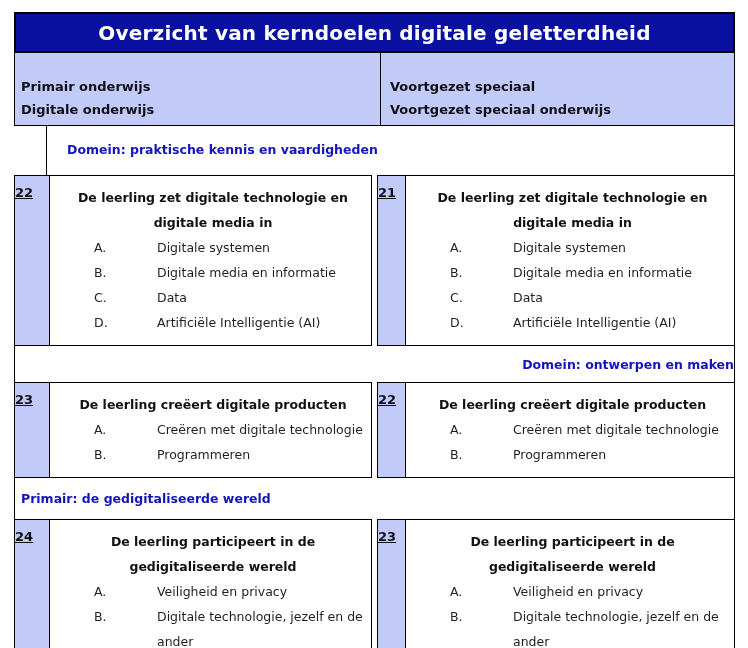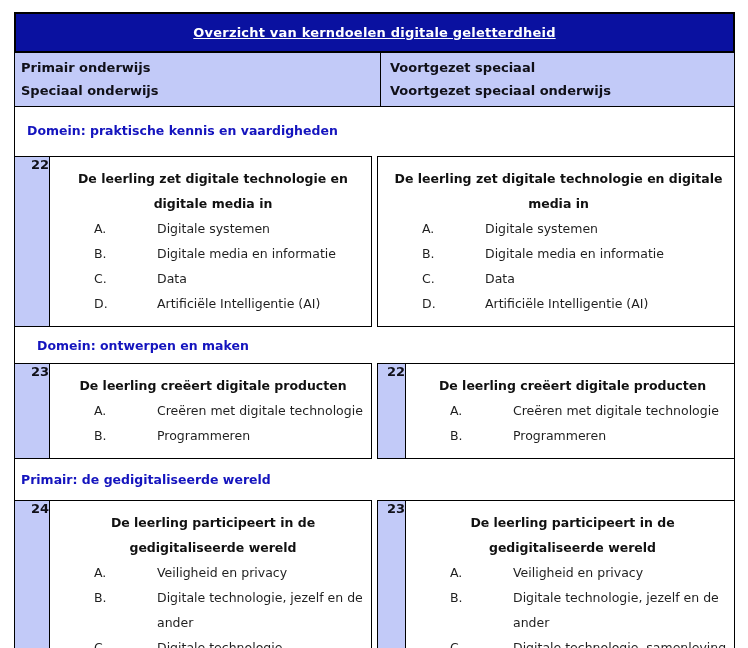--- a/index.html
+++ b/index.html
@@ -11,45 +11,45 @@
     --domain-text:#1414be;--border:#000000;--body-text:#1a1a1a;
   }
   .page{padding:12px 13px 0 14px;}
   .doc{width:721px;box-sizing:border-box;}
 
   .title-bar{
     box-sizing:border-box;height:41px;background:var(--title-bg);
     border:2px solid var(--border);
     display:flex;align-items:center;justify-content:center;
   }
-  .title-bar span{color:var(--title-text);font-weight:bold;font-size:13px;letter-spacing:.2px;text-decoration:underline;}
+  .title-bar span{color:var(--title-text);font-weight:bold;font-size:20px;letter-spacing:.2px;}
 
   .band{
     display:flex;background:var(--band-bg);
     border-left:1px solid var(--border);border-right:1px solid var(--border);
     border-bottom:1px solid var(--border);box-sizing:border-box;
   }
-  .band-cell{padding:3px 0 4px 6px;font-weight:bold;font-size:13px;line-height:23px;color:#101018;}
+  .band-cell{padding:22px 0 4px 6px;font-weight:bold;font-size:13px;line-height:23px;color:#101018;}
   .band-left{flex:0 0 366px;border-right:1px solid var(--border);box-sizing:border-box;}
   .band-right{flex:1;padding-left:9px;}
 
   .domain-row{
     border-left:1px solid var(--border);border-right:1px solid var(--border);
     font-weight:bold;font-size:12.5px;line-height:17px;color:var(--domain-text);
   }
-  .section:nth-of-type(1) .domain-row{padding:15px 0 17px 12px;}
-  .section:nth-of-type(2) .domain-row{padding:10px 0 9px 22px;}
+  .section:nth-of-type(1) .domain-row{padding:15px 0 17px 20px;margin-left:32px;}
+  .section:nth-of-type(2) .domain-row{padding:10px 0 9px 22px;text-align:right;}
   .section:nth-of-type(3) .domain-row{padding:12px 0 12px 6px;}
 
   .row{display:flex;gap:5px;}
   .group{flex:1;display:flex;border:1px solid var(--border);box-sizing:border-box;align-items:stretch;}
   .num{
     flex:0 0 35px;background:var(--band-bg);border-right:1px solid var(--border);
-    text-align:right;font-weight:bold;font-size:13px;padding-top:0;
-    box-sizing:border-box;color:#101018;
+    text-align:left;font-weight:bold;font-size:13px;padding-top:9px;
+    box-sizing:border-box;color:#101018;text-decoration:underline;
   }
   .group-right .num{flex-basis:28px;}
   .content{flex:1;padding:9px 6px 10px 11px;min-width:0;}
   .goal{font-weight:bold;font-size:12.5px;line-height:25px;color:#111111;text-align:center;}
   .items{margin-top:0;}
   .item{display:flex;line-height:25px;font-size:12.5px;color:#1f1f1f;}
   .item .letter{flex:0 0 35px;margin-left:33px;}
   .item .text{flex:1;margin-left:28px;}
 </style>
 </head>
@@ -58,21 +58,21 @@
 <div class="page">
   <div class="doc">
 
     <div class="title-bar">
       <span>Overzicht van kerndoelen digitale geletterdheid</span>
     </div>
 
     <div class="band">
       <div class="band-cell band-left">
         <div>Primair onderwijs</div>
-        <div>Speciaal onderwijs</div>
+        <div>Digitale onderwijs</div>
       </div>
       <div class="band-cell band-right">
         <div>Voortgezet speciaal</div>
         <div>Voortgezet speciaal onderwijs</div>
       </div>
     </div>
 
     <div>
   <div class="section">
     <div class="domain-row">
@@ -97,20 +97,21 @@
                     <span class="text">Data</span>
                   </div>
                   <div class="item">
                     <span class="letter">D.</span>
                     <span class="text">Artificiële Intelligentie (AI)</span>
                   </div>
                 </div>
         </div>
       </div>
       <div class="group group-right">
+        <div class="num">21</div>
         <div class="content">
           <div class="goal">De leerling zet digitale technologie en digitale media in</div>
           <div class="items">
                   <div class="item">
                     <span class="letter">A.</span>
                     <span class="text">Digitale systemen</span>
                   </div>
                   <div class="item">
                     <span class="letter">B.</span>
                     <span class="text">Digitale media en informatie</span>

